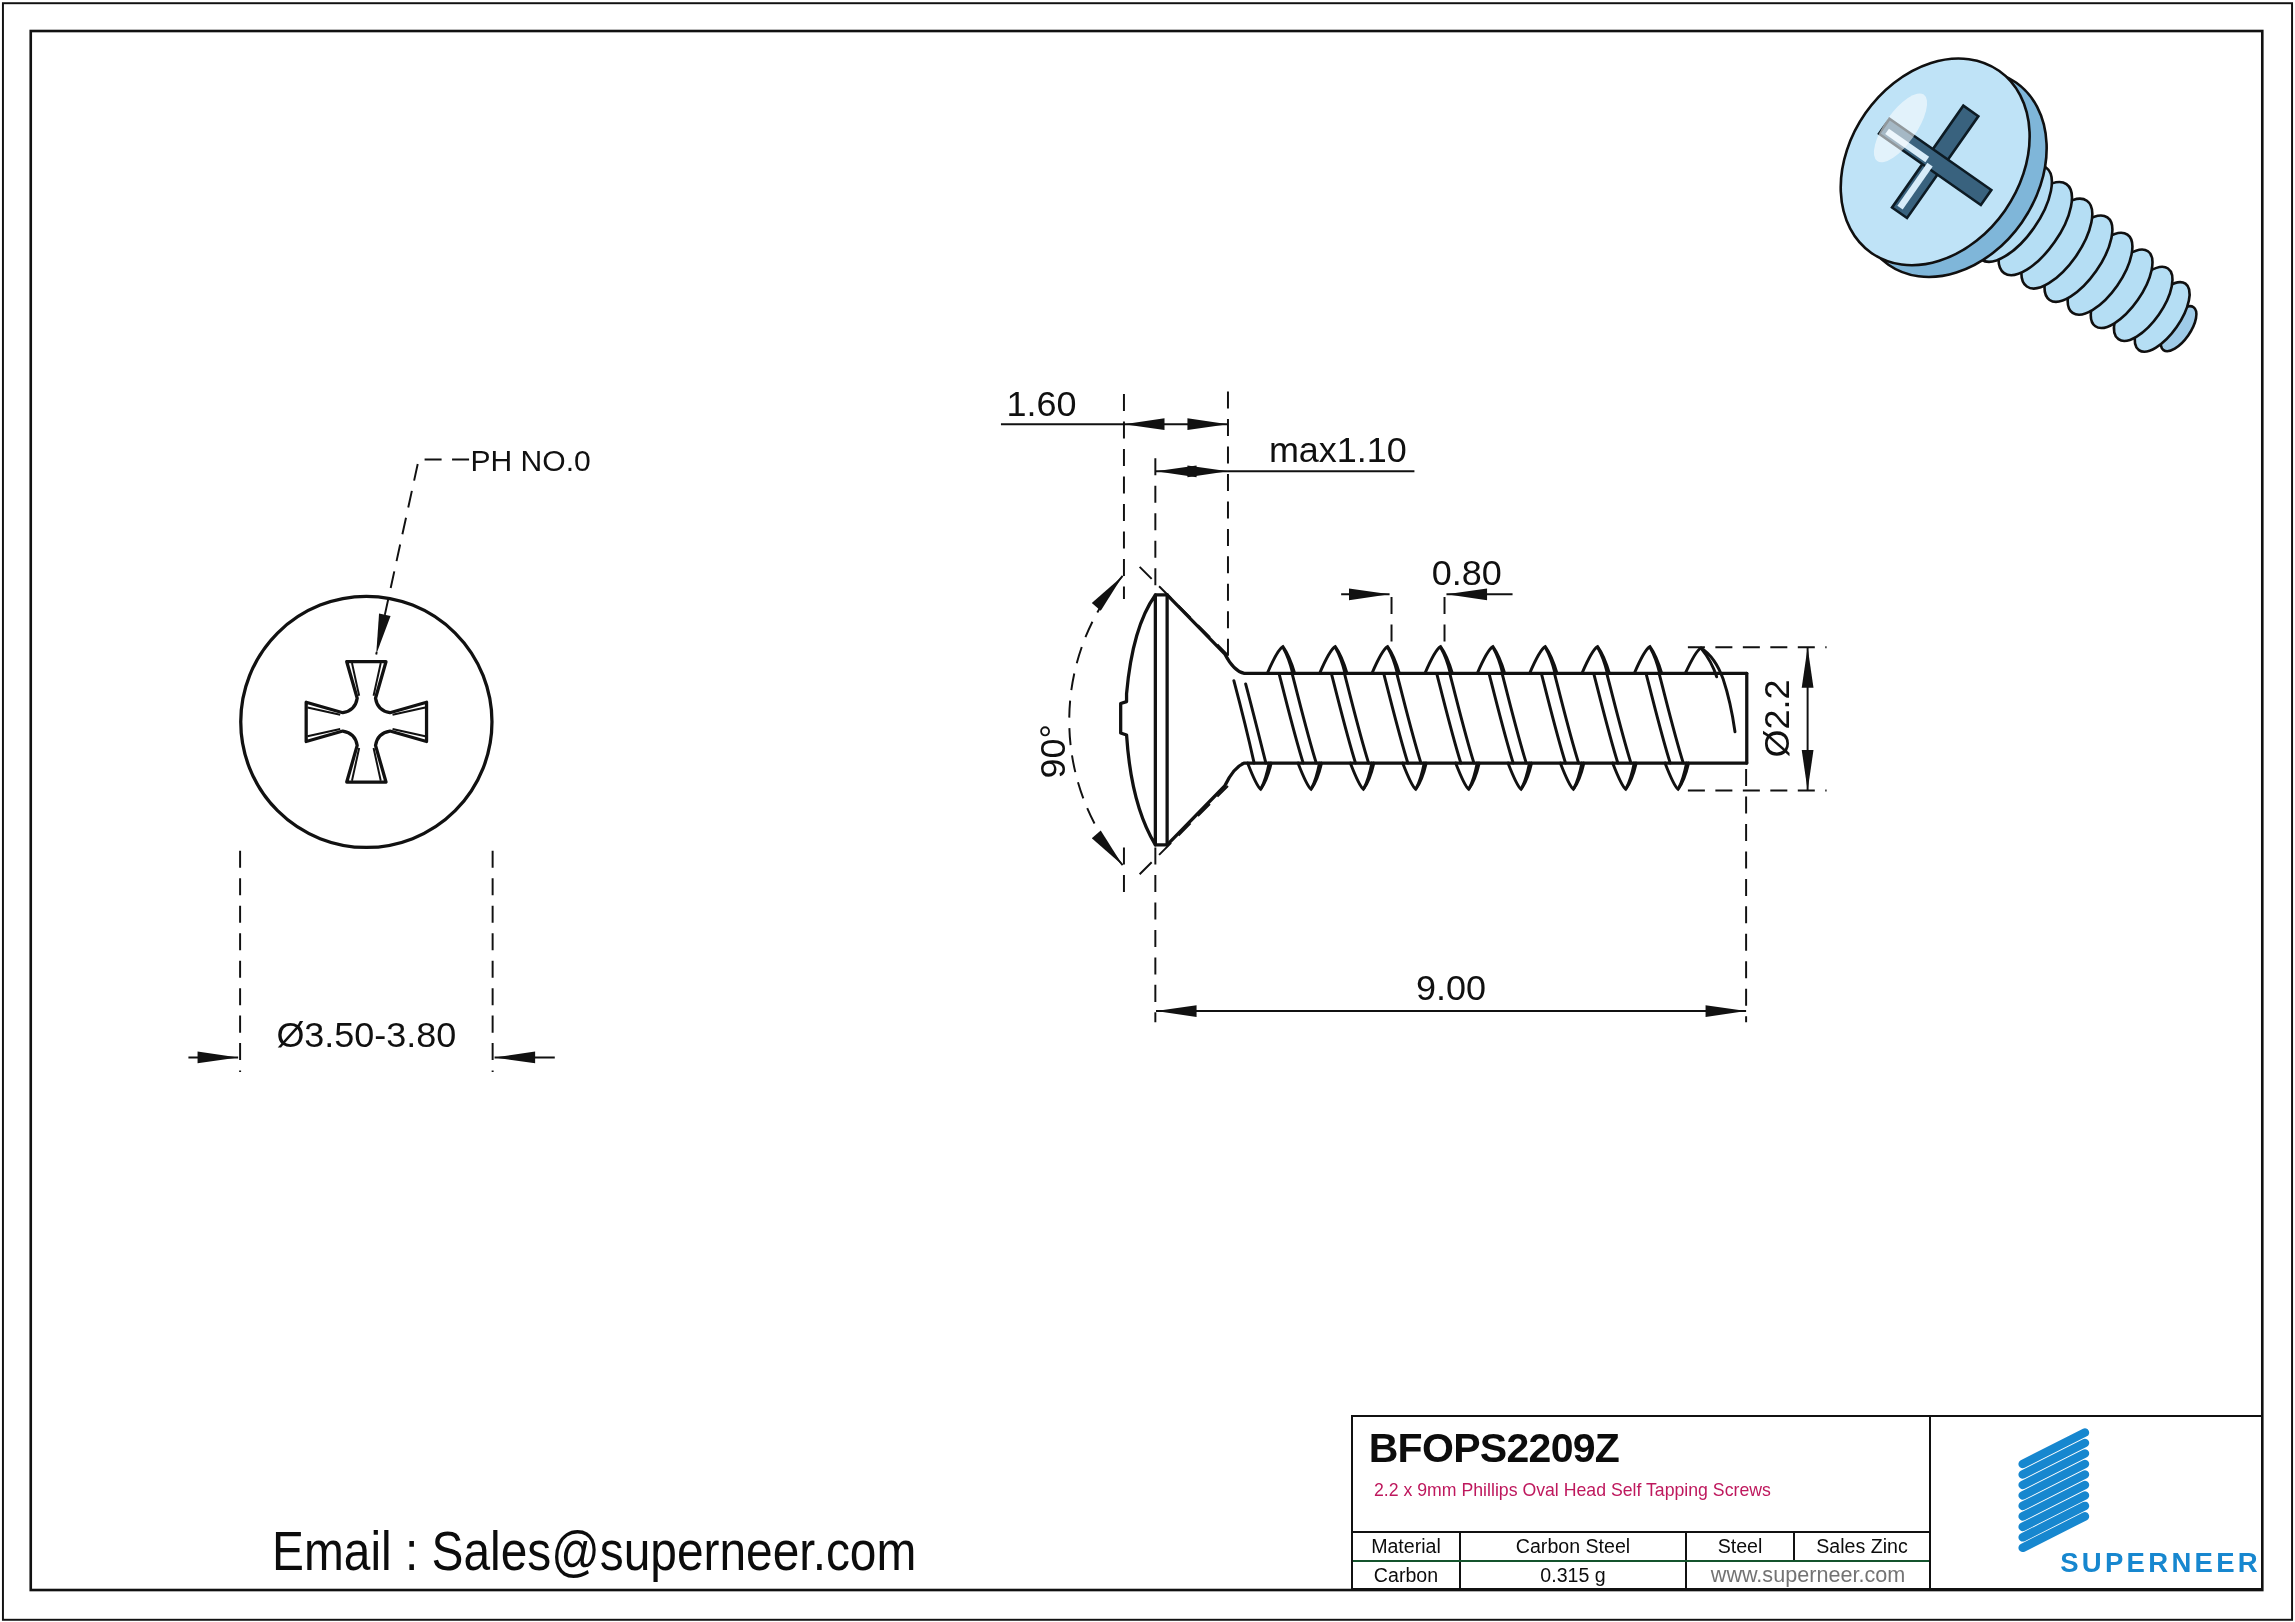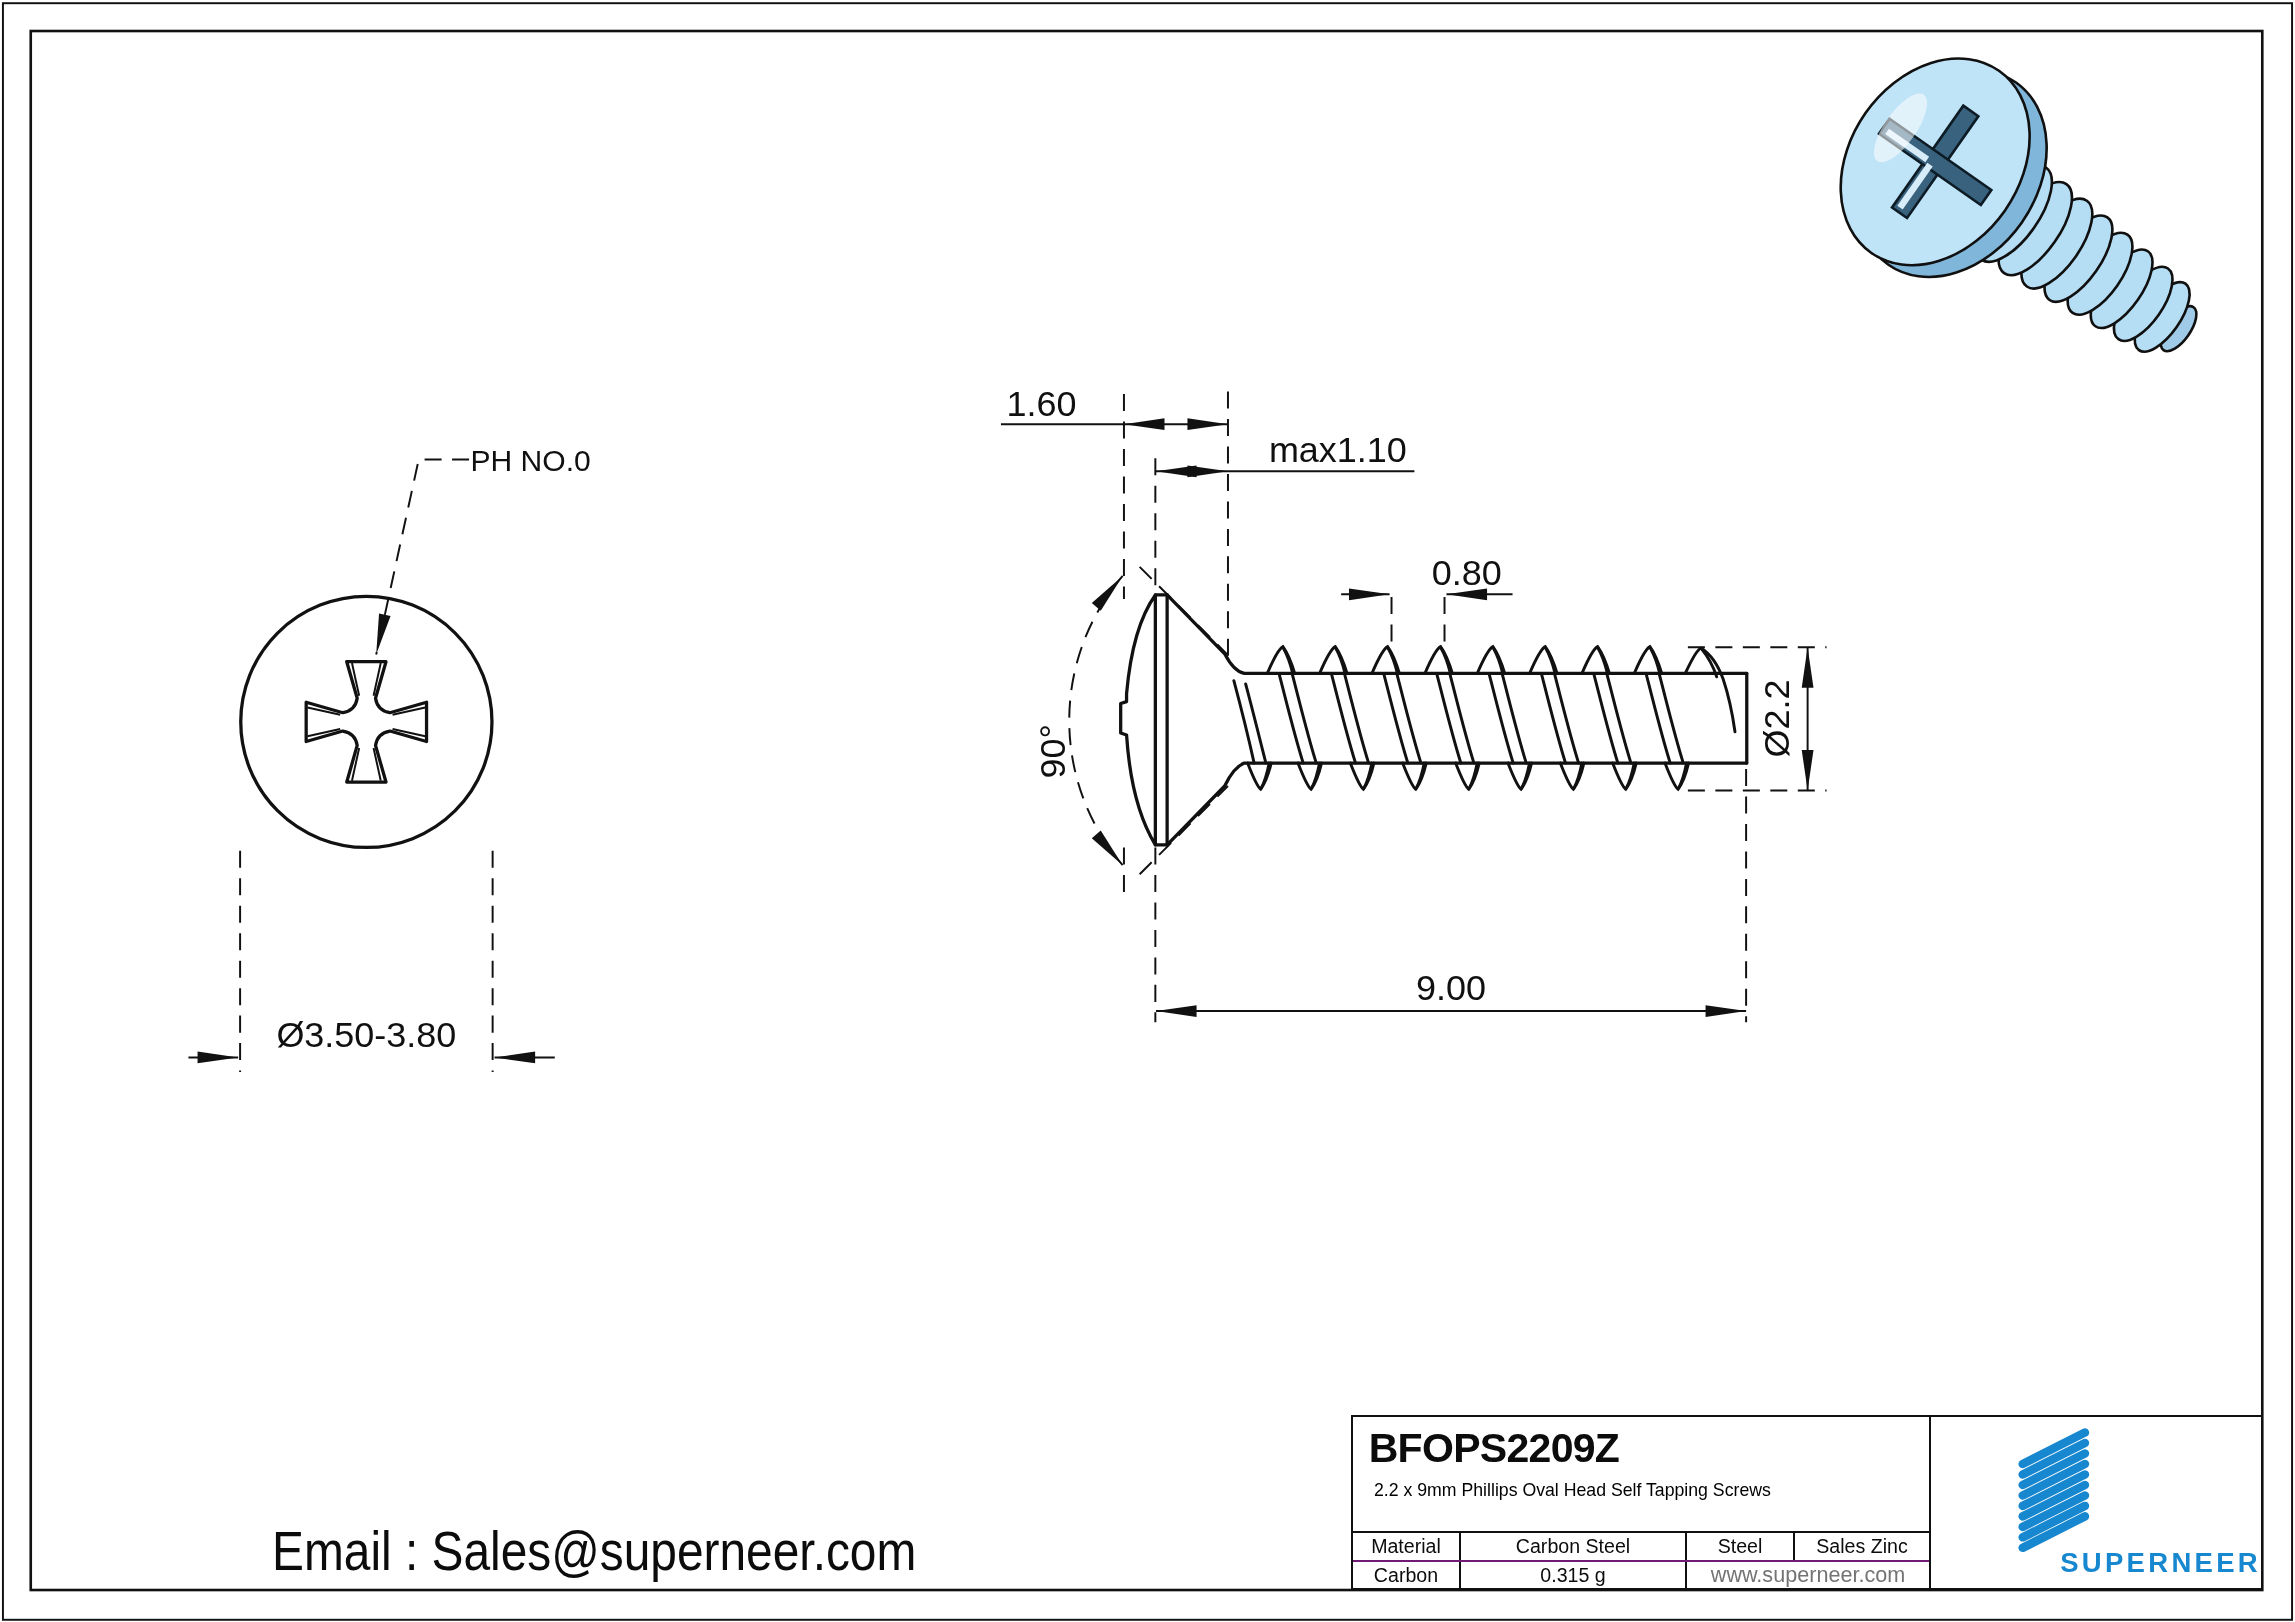--- a/index.html
+++ b/index.html
@@ -10,23 +10,23 @@
   .dim-sm{font-size:46px;}
   .outline{stroke:#111;stroke-width:5;fill:none;stroke-linejoin:round;stroke-linecap:round;}
   .thin{stroke:#111;stroke-width:3;fill:none;}
   .dash{stroke:#111;stroke-width:3;fill:none;stroke-dasharray:26 16;}
   .thread{stroke:#111;stroke-width:4.5;fill:none;stroke-linecap:round;}
   
   #titleblock{position:absolute;left:1351px;top:1415px;width:912px;height:175px;border:2.6px solid #111;box-sizing:border-box;display:flex;background:#fff;}
   #tb-left{width:576px;display:flex;flex-direction:column;box-sizing:border-box;}
   #tb-title{height:116px;box-sizing:border-box;border-bottom:2px solid #111;}
   #tb-pn{font-size:41px;font-weight:bold;letter-spacing:-0.7px;margin:7.9px 0 0 15.7px;color:#0c0c0c;}
-  #tb-desc{font-size:17.7px;margin:7.9px 0 0 21px;color:#000000;}
+  #tb-desc{font-size:17.7px;margin:7.9px 0 0 21px;color:#be185d;}
   .tb-row{display:grid;grid-template-columns:108px 226px 108px 1fr;box-sizing:border-box;}
-  .tb-row.r1{height:29.4px;border-bottom:2px solid #701a75;}
+  .tb-row.r1{height:29.4px;border-bottom:2px solid #14532d;}
   .tb-row.r2{grid-template-columns:108px 226px 1fr;flex:1;}
   .tb-cell{display:flex;align-items:center;justify-content:center;font-size:19.6px;border-right:2px solid #111;box-sizing:border-box;color:#0c0c0c;}
   .tb-cell:last-child{border-right:none;}
   .tb-link{color:#737373;font-size:21.6px;}
   #tb-logo{flex:1;border-left:2.6px solid #111;position:relative;box-sizing:border-box;}
   #brand{position:absolute;left:0;right:0;bottom:9.2px;text-align:right;font-size:27.5px;font-weight:bold;letter-spacing:3.3px;}
   
   #email{position:absolute;left:272px;top:1519px;font-size:55px;color:#0c0c0c;transform:scaleX(.87);transform-origin:left top;white-space:nowrap;}
 </style>
 </head>

